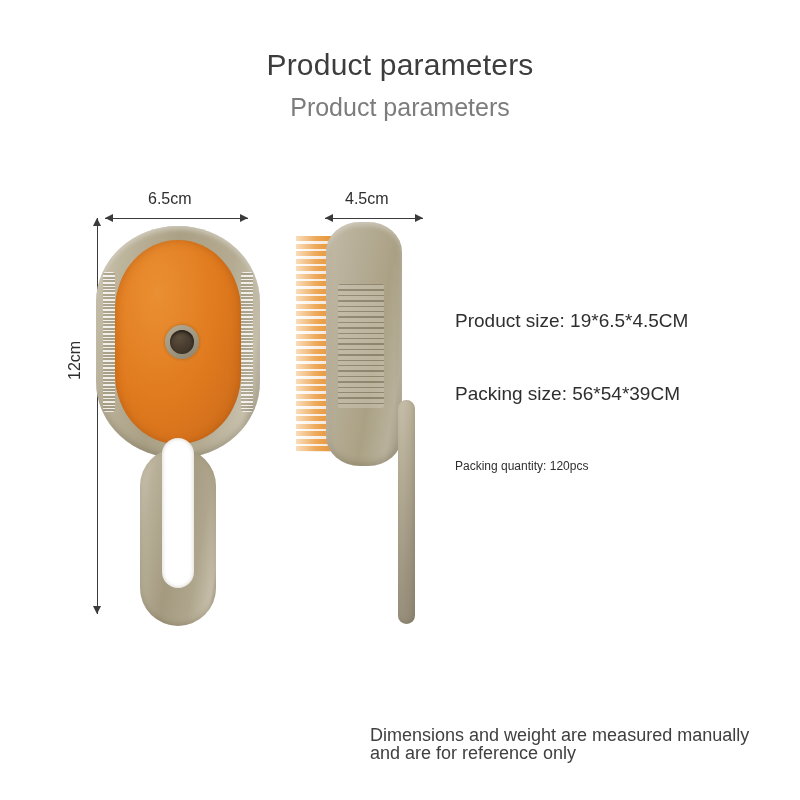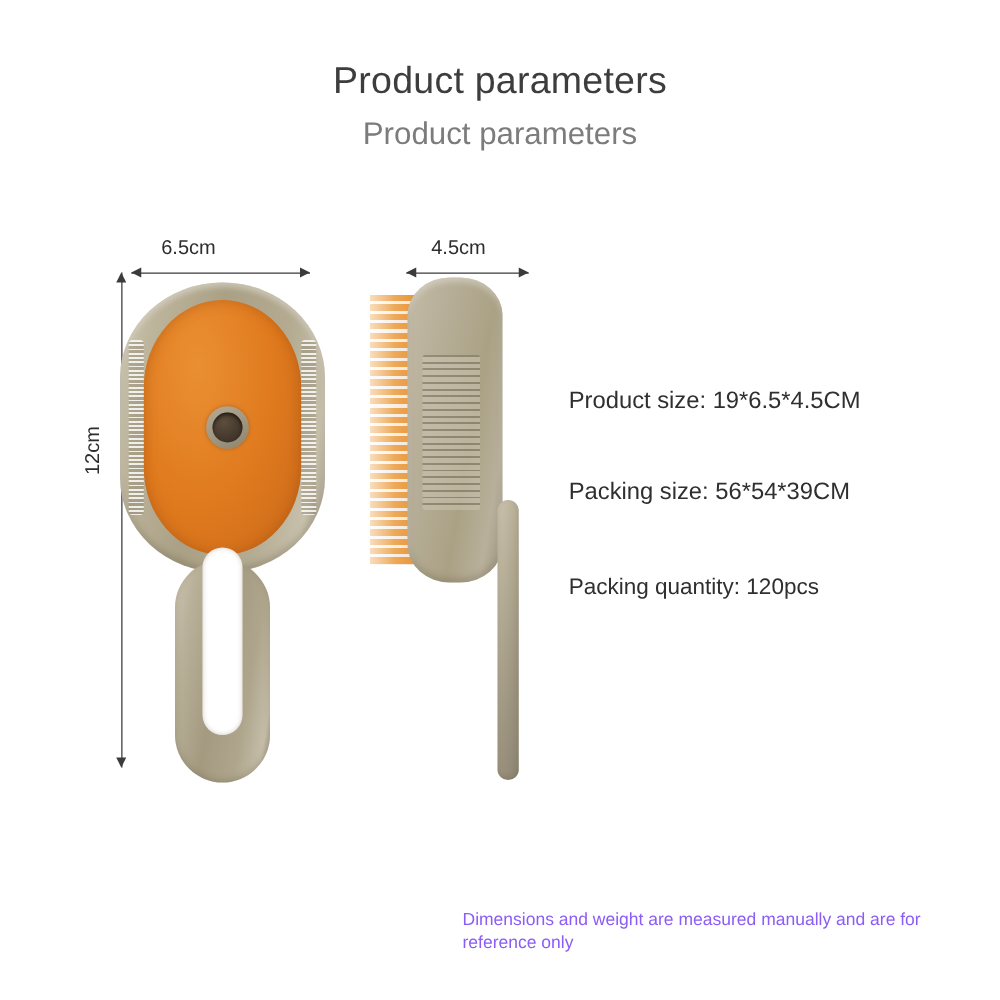--- a/index.html
+++ b/index.html
@@ -37,21 +37,21 @@
     color: #7c7c7c;
   }
 
   
   .dim-label {
     position: absolute;
     font-size: 16px;
     color: #2e2e2e;
     white-space: nowrap;
   }
-  .dim-label-w1 { left: 129px; top: 190px; }
+  .dim-label-w1 { left: 148px; top: 190px; }
   .dim-label-w2 { left: 345px; top: 190px; }
   .dim-label-h1 {
     left: 66px; top: 380px;
     transform: rotate(-90deg);
     transform-origin: left top;
   }
 
   .arrow-h {
     position: absolute;
     height: 9px;
@@ -248,30 +248,30 @@
 
   
   .spec {
     position: absolute;
     font-size: 19px;
     color: #2f2f2f;
     white-space: nowrap;
   }
   .spec-1 { left: 455px; top: 310px; }
   .spec-2 { left: 455px; top: 383px; }
-  .spec-3 { left: 455px; top: 459px; font-size: 18px; }
+  .spec-3 { left: 455px; top: 459px; font-size: 12px; }
 
   
   .footer-note {
     position: absolute;
     left: 370px; top: 726px;
     width: 404px;
-    font-size: 14px;
+    font-size: 18px;
     line-height: 18px;
-    color: #8b5cf6;
+    color: #404040;
   }
 </style>
 </head>
 <body>
 
 <div class="title-main">Product parameters</div>
 <div class="title-sub">Product parameters</div>
 
 <div class="dim-label dim-label-w1">6.5cm</div>
 <div class="arrow-h arrow-w1">

